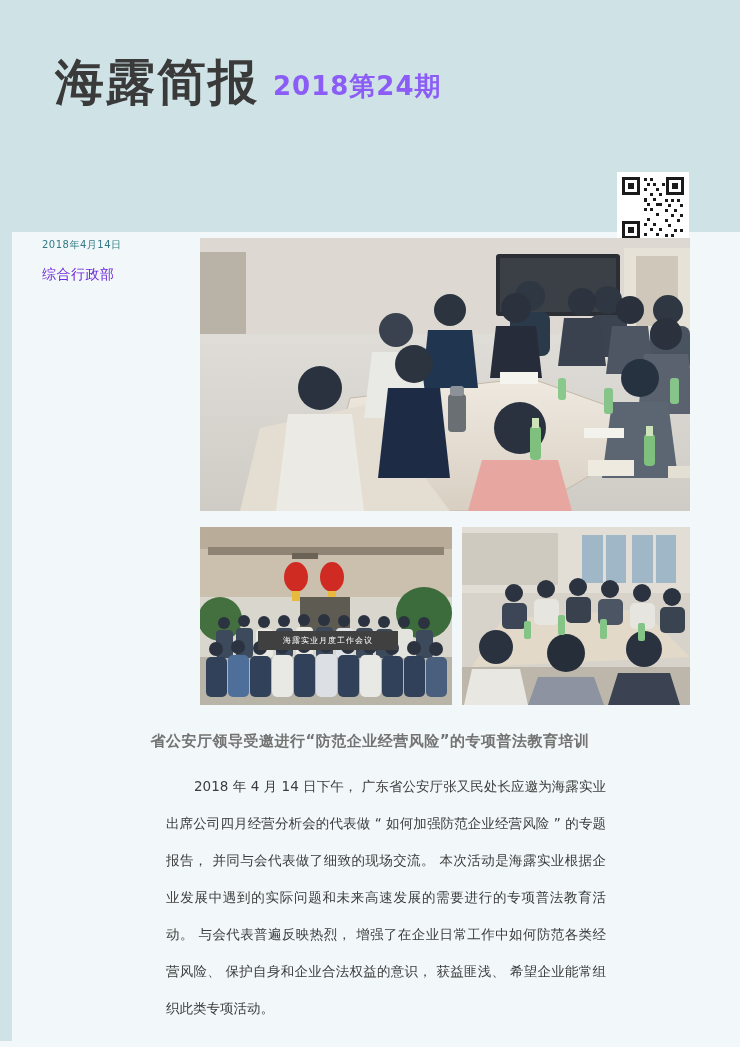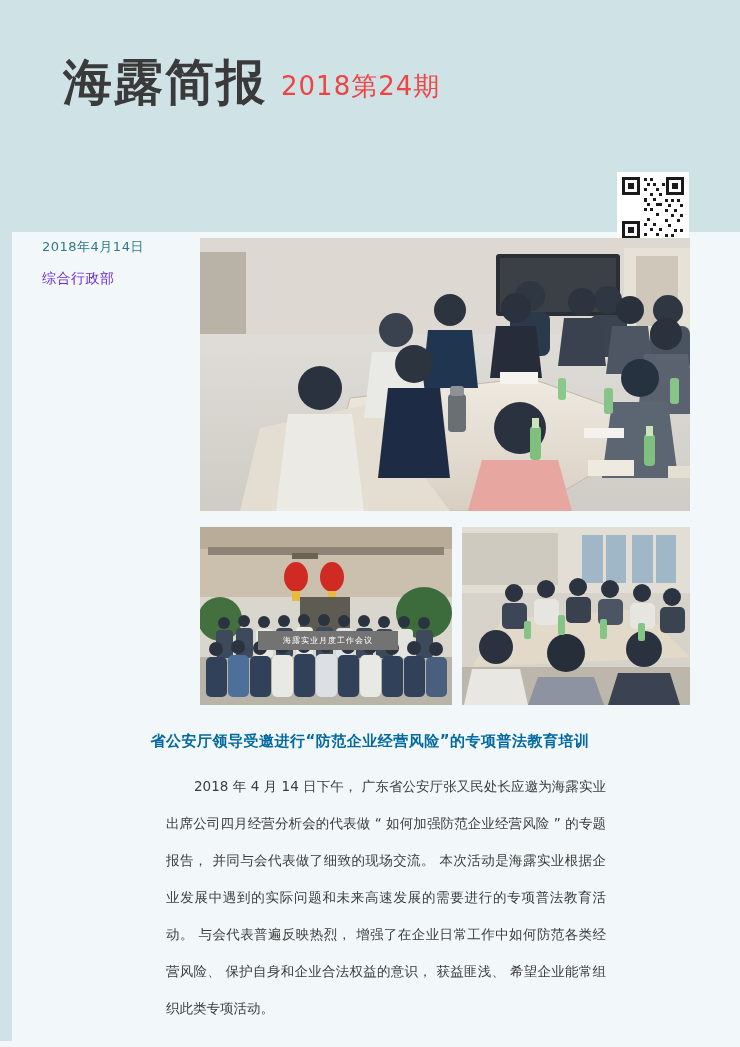--- a/index.html
+++ b/index.html
@@ -42,27 +42,26 @@
     display: flex;
     align-items: flex-end;
   }
   .masthead-title {
     font-family: "DejaVu Sans", sans-serif;
     font-size: 49px;
     font-weight: bold;
     color: #3a3a3a;
     letter-spacing: 2px;
     line-height: 1;
-    margin-left: 8px;
   }
   .masthead-issue {
     font-family: "DejaVu Sans", sans-serif;
     font-size: 26px;
-    font-weight: normal;
-    color: #ef4444;
+    font-weight: bold;
+    color: #8b5cf6;
     margin-left: 14px;
     padding-bottom: 3px;
     letter-spacing: 1px;
   }
   
   .qr {
     position: absolute;
     left: 617px;
     top: 172px;
     width: 72px;
@@ -83,21 +82,21 @@
   }
   
   .meta {
     position: absolute;
     left: 42px;
     top: 238px;
     width: 150px;
   }
   .meta-date {
     font-family: "DejaVu Sans", sans-serif;
-    font-size: 13px;
+    font-size: 10px;
     color: #2f7a86;
     margin-bottom: 14px;
     letter-spacing: 0.5px;
   }
   .meta-dept {
     font-family: "DejaVu Sans", sans-serif;
     font-size: 14px;
     color: #6d28d9;
     letter-spacing: 0.5px;
   }
@@ -125,39 +124,39 @@
     width: 228px;
     height: 178px;
   }
   .photo svg { display: block; width: 100%; height: 100%; }
   .photo-caption-banner {
     position: absolute;
     left: 58px;
     top: 104px;
     width: 140px;
     height: 19px;
-    background: #737373;
+    background: #404040;
     color: #ffffff;
     font-size: 8px;
     line-height: 19px;
     text-align: center;
     letter-spacing: 1px;
     font-family: "DejaVu Sans", sans-serif;
   }
   
   .article-title {
     position: absolute;
     left: 42px;
     top: 732px;
     width: 656px;
     text-align: center;
     font-family: "DejaVu Sans", sans-serif;
     font-size: 15px;
     font-weight: bold;
-    color: #0369a1;
+    color: #737373;
     letter-spacing: 0.5px;
   }
   .article-body {
     position: absolute;
     left: 166px;
     top: 768px;
     width: 440px;
     font-family: "DejaVu Sans", sans-serif;
     font-size: 13.5px;
     line-height: 37px;

